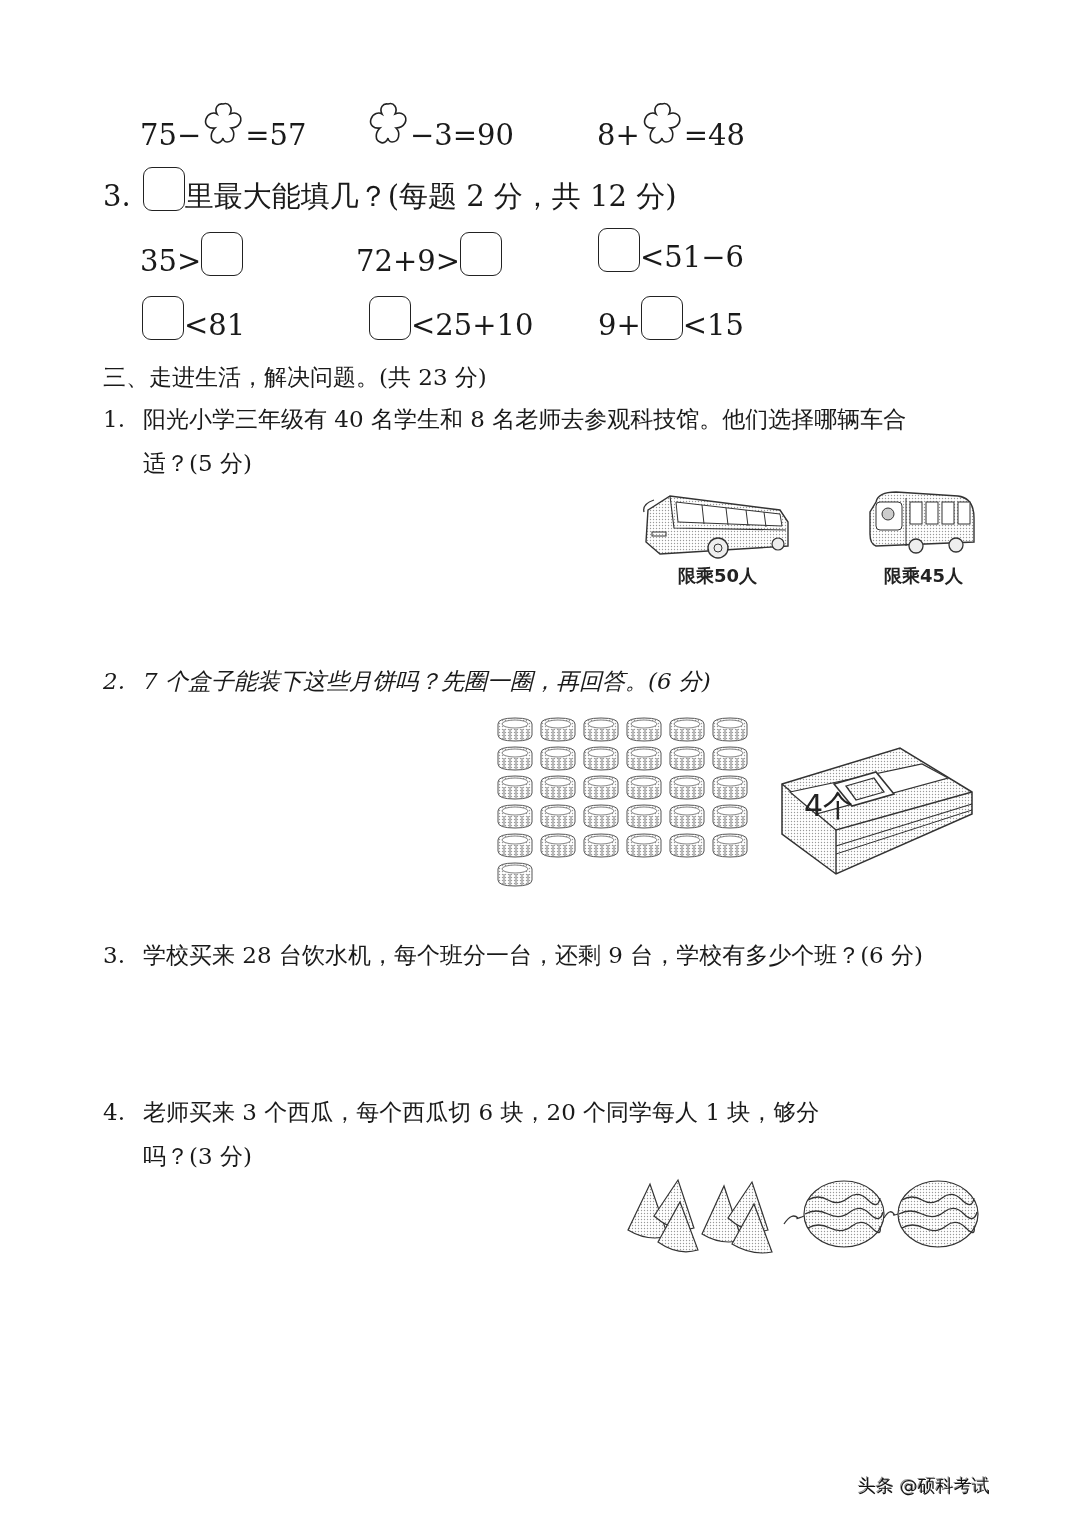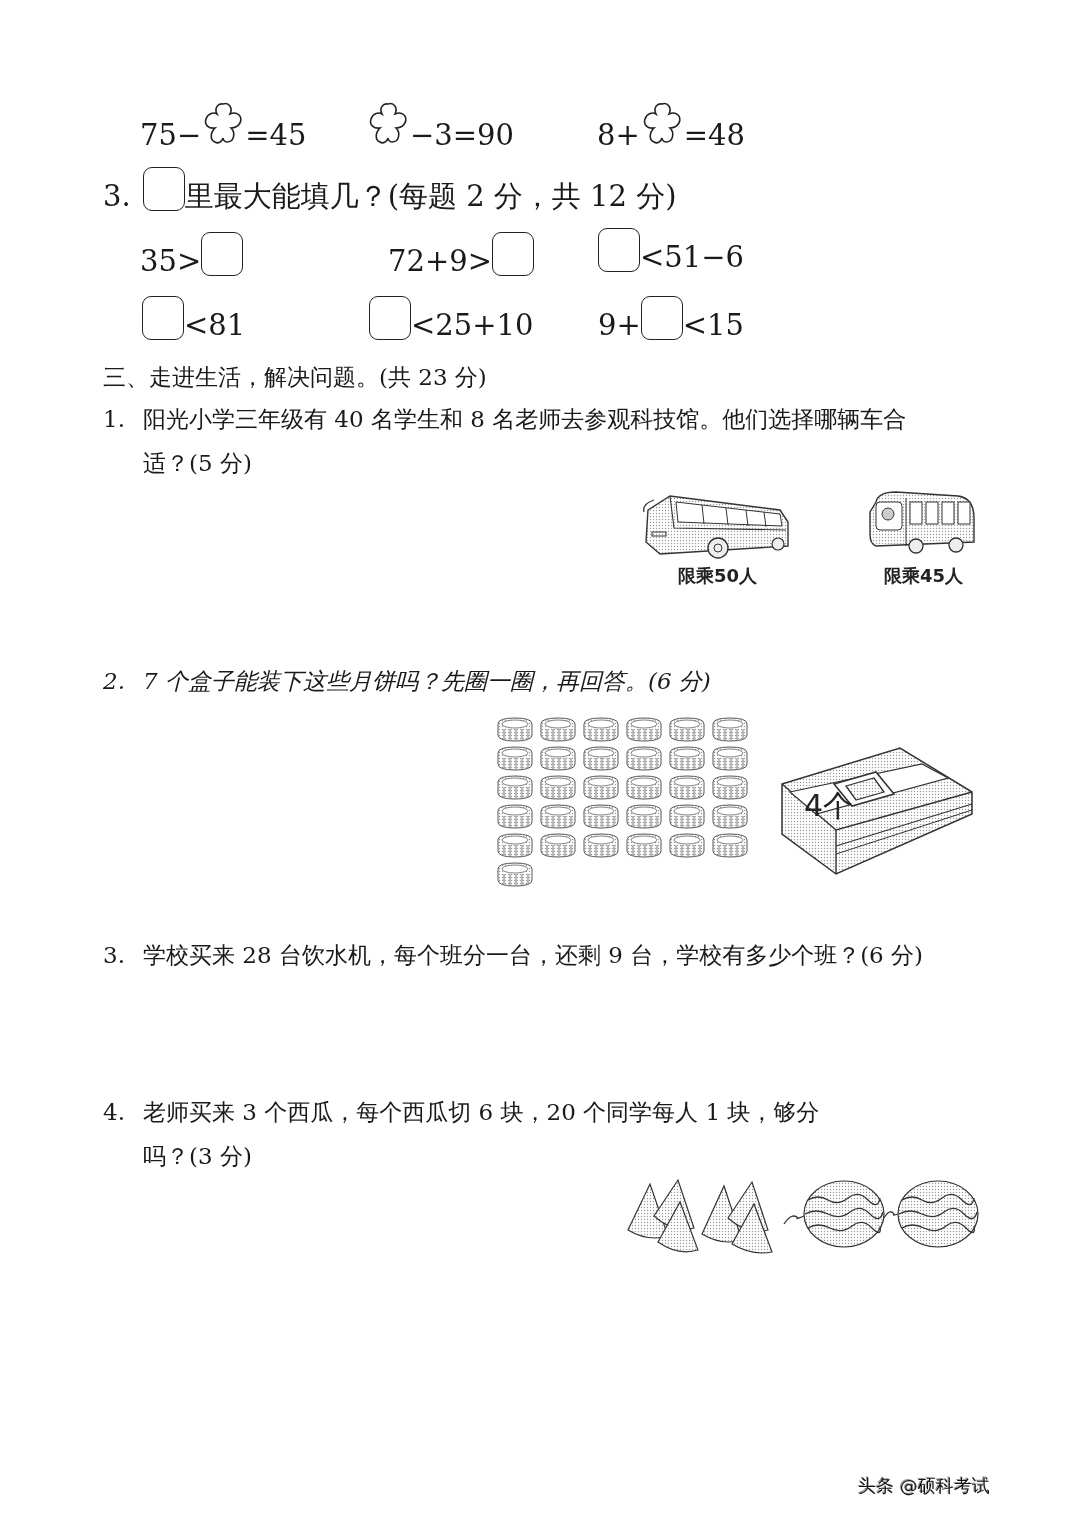--- a/index.html
+++ b/index.html
@@ -36,21 +36,21 @@
       <circle cx="1.5" cy="1.5" r="0.7" fill="#999"></circle>
     </pattern>
   </defs>
 </svg>
 
 <div class="abs eq" style="left:140px; top:100px;">
   <span>75−</span>
   <svg class="flower">
       <use href="#flower"></use>
     </svg>
-  <span>=45</span>
+  <span>=57</span>
 </div>
 <div class="abs eq" style="left:366px; top:100px;">
   <span></span>
   <svg class="flower">
       <use href="#flower"></use>
     </svg>
   <span>−3=90</span>
 </div>
 <div class="abs eq" style="left:597px; top:100px;">
   <span>8+</span>
@@ -64,21 +64,21 @@
   <span style="margin-right:12px;">3.</span>
   <span class="box"></span>
   <span>里最大能填几？(每题 2 分，共 12 分)</span>
 </div>
 
 <div class="abs eq" style="left:140px; top:232px;">
   <span>35&gt;</span>
   <span class="box"></span>
   <span></span>
 </div>
-<div class="abs eq" style="left:388px; top:232px;">
+<div class="abs eq" style="left:356px; top:232px;">
   <span>72+9&gt;</span>
   <span class="box"></span>
   <span></span>
 </div>
 <div class="abs eq" style="left:598px; top:228px;">
   <span></span>
   <span class="box"></span>
   <span>&lt;51−6</span>
 </div>
 

